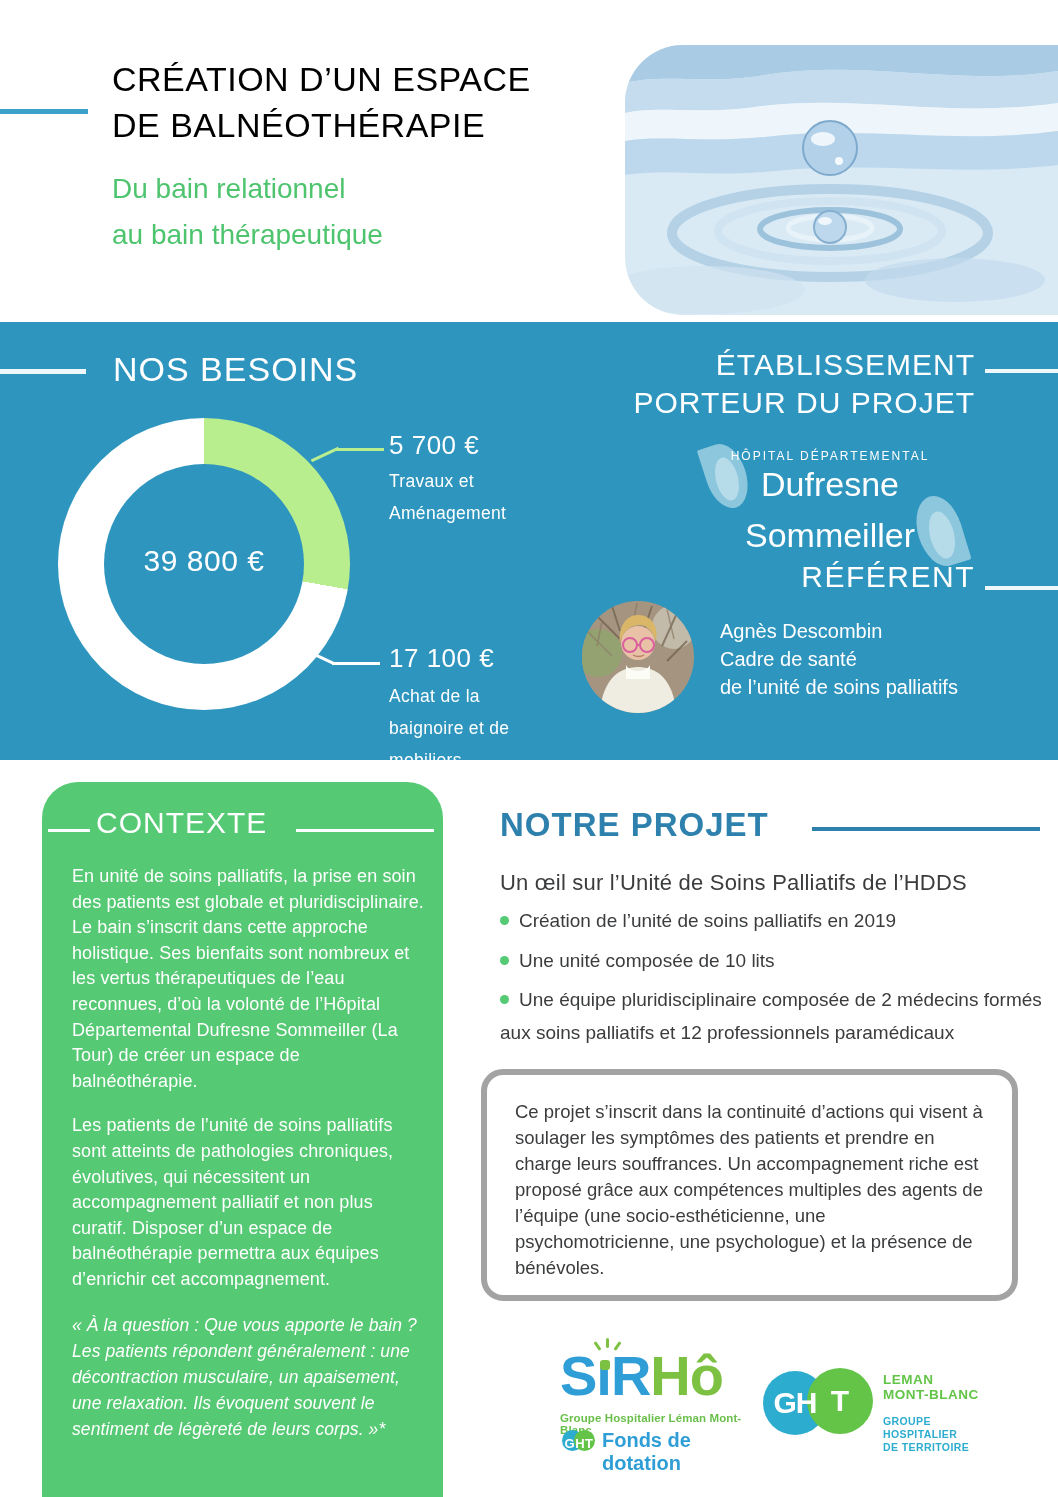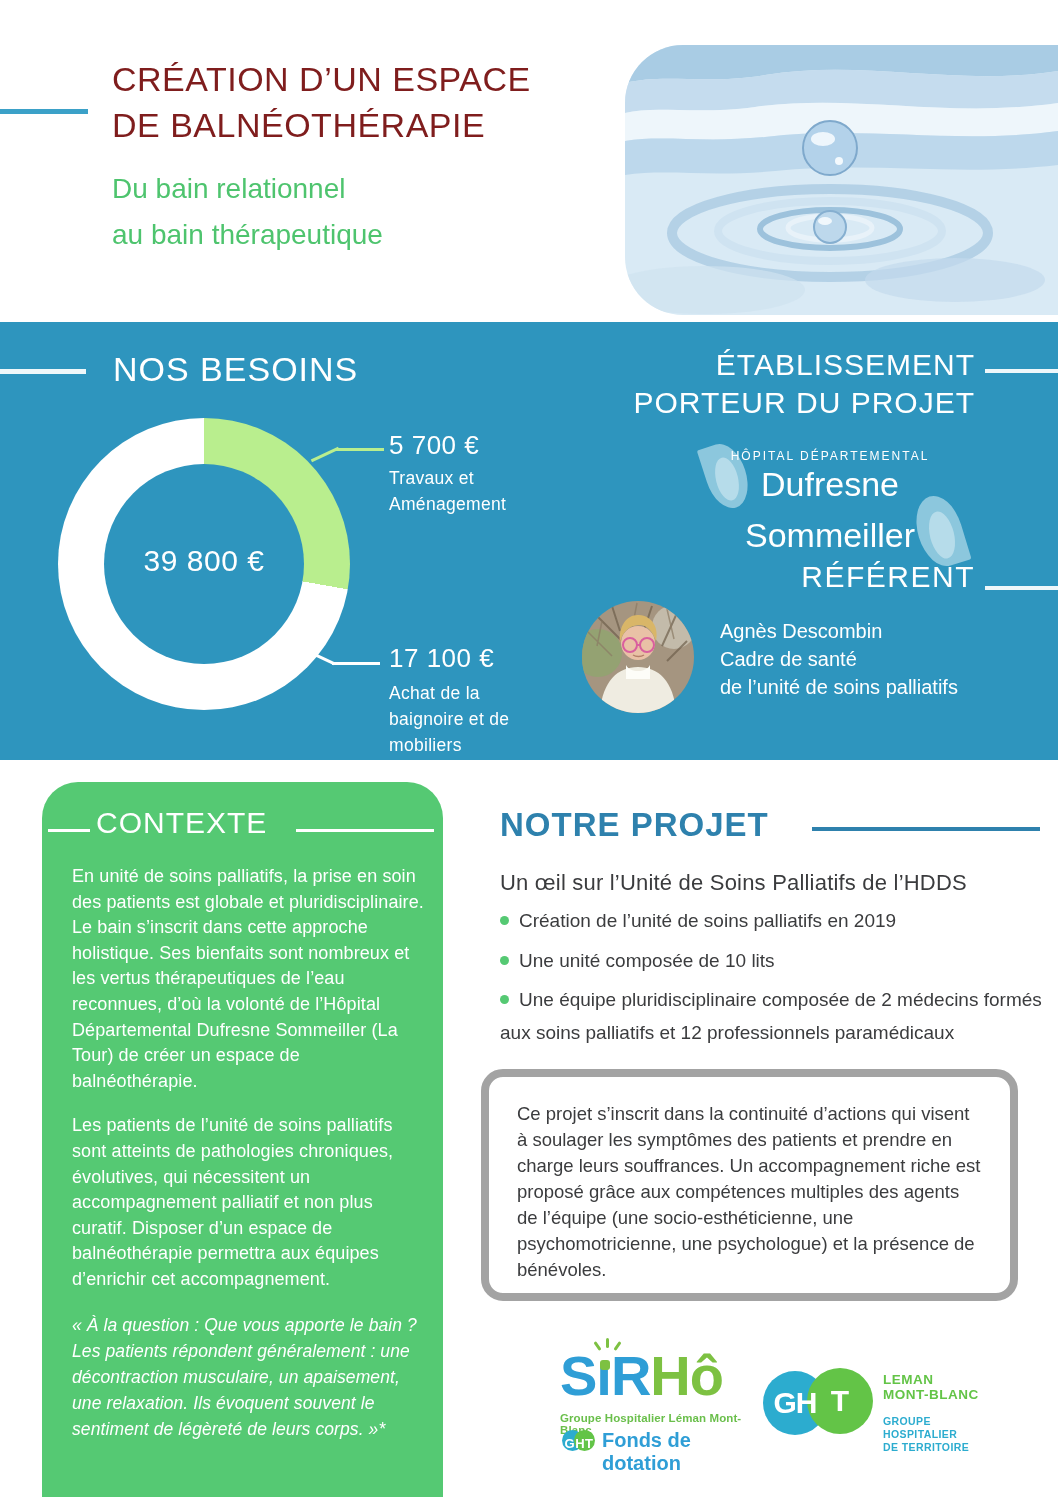--- a/index.html
+++ b/index.html
@@ -3,37 +3,37 @@
 <meta charset="utf-8">
 <style>
   html,body{margin:0;padding:0;background:#e9e9e9;}
   #page{position:relative;width:1058px;height:1497px;background:#ffffff;overflow:hidden;
         font-family:"Liberation Sans", sans-serif;margin:0 auto;}
   .abs{position:absolute;}
   .pre{white-space:pre-line;}
 
   
   .title-rule{left:0;top:109px;width:88px;height:5px;background:#3ba1c8;}
-  .title{left:112px;top:56px;font-size:34px;line-height:46px;color:#7f1d1d;letter-spacing:.5px;}
+  .title{left:112px;top:56px;font-size:34px;line-height:46px;color:#000000;letter-spacing:.5px;}
   .subtitle{left:112px;top:166px;font-size:28px;line-height:46px;color:#4ec46e;}
   .water{left:625px;top:45px;width:433px;height:270px;border-radius:58px 0 0 58px;overflow:hidden;}
 
   
   .band{left:0;top:322px;width:1058px;height:438px;background:#2e95be;color:#fff;}
   .nb-rule{left:0;top:47px;width:86px;height:5px;background:rgba(255,255,255,.92);}
   .h-band{font-size:34px;letter-spacing:1px;font-weight:400;}
   .nb-heading{left:113px;top:28px;}
   .donut{left:58px;top:96px;width:292px;height:292px;border-radius:50%;}
   .donut-hole{left:104px;top:142px;width:200px;height:200px;border-radius:50%;background:#2e95be;}
   .donut-label{left:58px;top:222px;width:292px;text-align:center;font-size:30px;letter-spacing:.5px;}
   .lead{height:3px;}
   .lead-green{background:#b9ee8e;}
   .lead-white{background:#ffffff;}
   .callout-val{font-size:26px;letter-spacing:.5px;}
-  .callout-lab{font-size:17.5px;line-height:26px;letter-spacing:.3px;}
+  .callout-lab{font-size:17.5px;line-height:32px;letter-spacing:.3px;}
   .est-heading{left:520px;top:24px;width:455px;text-align:right;line-height:38px;font-size:30px;letter-spacing:1px;}
   .est-rule{left:985px;top:47px;width:73px;height:4px;background:rgba(255,255,255,.92);}
   .ref-rule{left:985px;top:264px;width:73px;height:4px;background:rgba(255,255,255,.92);}
   .ref-heading{left:520px;top:238px;width:455px;text-align:right;font-size:30px;letter-spacing:1.5px;}
 
   .hdds-logo{left:690px;top:115px;width:280px;height:135px;}
   .drop{border-radius:4% 50% 50% 50%;}
   .drop-l{left:16px;top:6px;width:40px;height:66px;background:#8cc7dd;transform:rotate(-18deg);}
   .drop-l2{left:26px;top:20px;width:22px;height:44px;background:#b6dcea;border-radius:50%;transform:rotate(-14deg);}
   .drop-r{left:228px;top:58px;width:44px;height:72px;background:#8cc7dd;transform:rotate(163deg);}
@@ -53,21 +53,21 @@
   .ctx-body{left:72px;top:864px;width:358px;color:#fff;}
   .ctx-body p{margin:0 0 19px 0;font-size:18px;line-height:25.6px;letter-spacing:.1px;}
   .ctx-quote{font-style:italic;font-size:17.5px !important;line-height:26px !important;}
 
   .np-heading{left:500px;top:806px;font-size:33px;letter-spacing:1px;color:#2e81ad;font-weight:bold;}
   .np-rule{left:812px;top:827px;width:228px;height:4px;background:#2e81ad;}
   .np-sub{left:500px;top:870px;font-size:22px;font-weight:500;color:#3b3c3e;letter-spacing:.2px;}
   .bullets{left:500px;top:905px;width:552px;color:#3b3c3e;}
   .bullets p{margin:0 0 7px 0;font-size:19px;line-height:32.5px;}
   .dot{display:inline-block;width:9px;height:9px;border-radius:50%;background:#55c973;margin-right:10px;vertical-align:2px;}
-  .proj-box{left:481px;top:1069px;width:537px;height:232px;box-sizing:border-box;border:8px solid #a3a3a3;
+  .proj-box{left:481px;top:1069px;width:537px;height:232px;box-sizing:border-box;border:6px solid #a3a3a3;
             border-radius:22px;background:#fff;padding:24px 28px;color:#3b3c3e;
             font-size:18.5px;line-height:26px;}
 
   
   .sirho{left:560px;top:1338px;width:190px;height:130px;}
   .spark{background:#7dc142;width:3px;height:10px;border-radius:2px;}
   .sp1{left:36px;top:3px;transform:rotate(-35deg);}
   .sp2{left:46px;top:0;}
   .sp3{left:56px;top:3px;transform:rotate(35deg);}
   .sirho-word{left:0;top:8px;font-size:56px;font-weight:700;letter-spacing:-1px;line-height:60px;}

